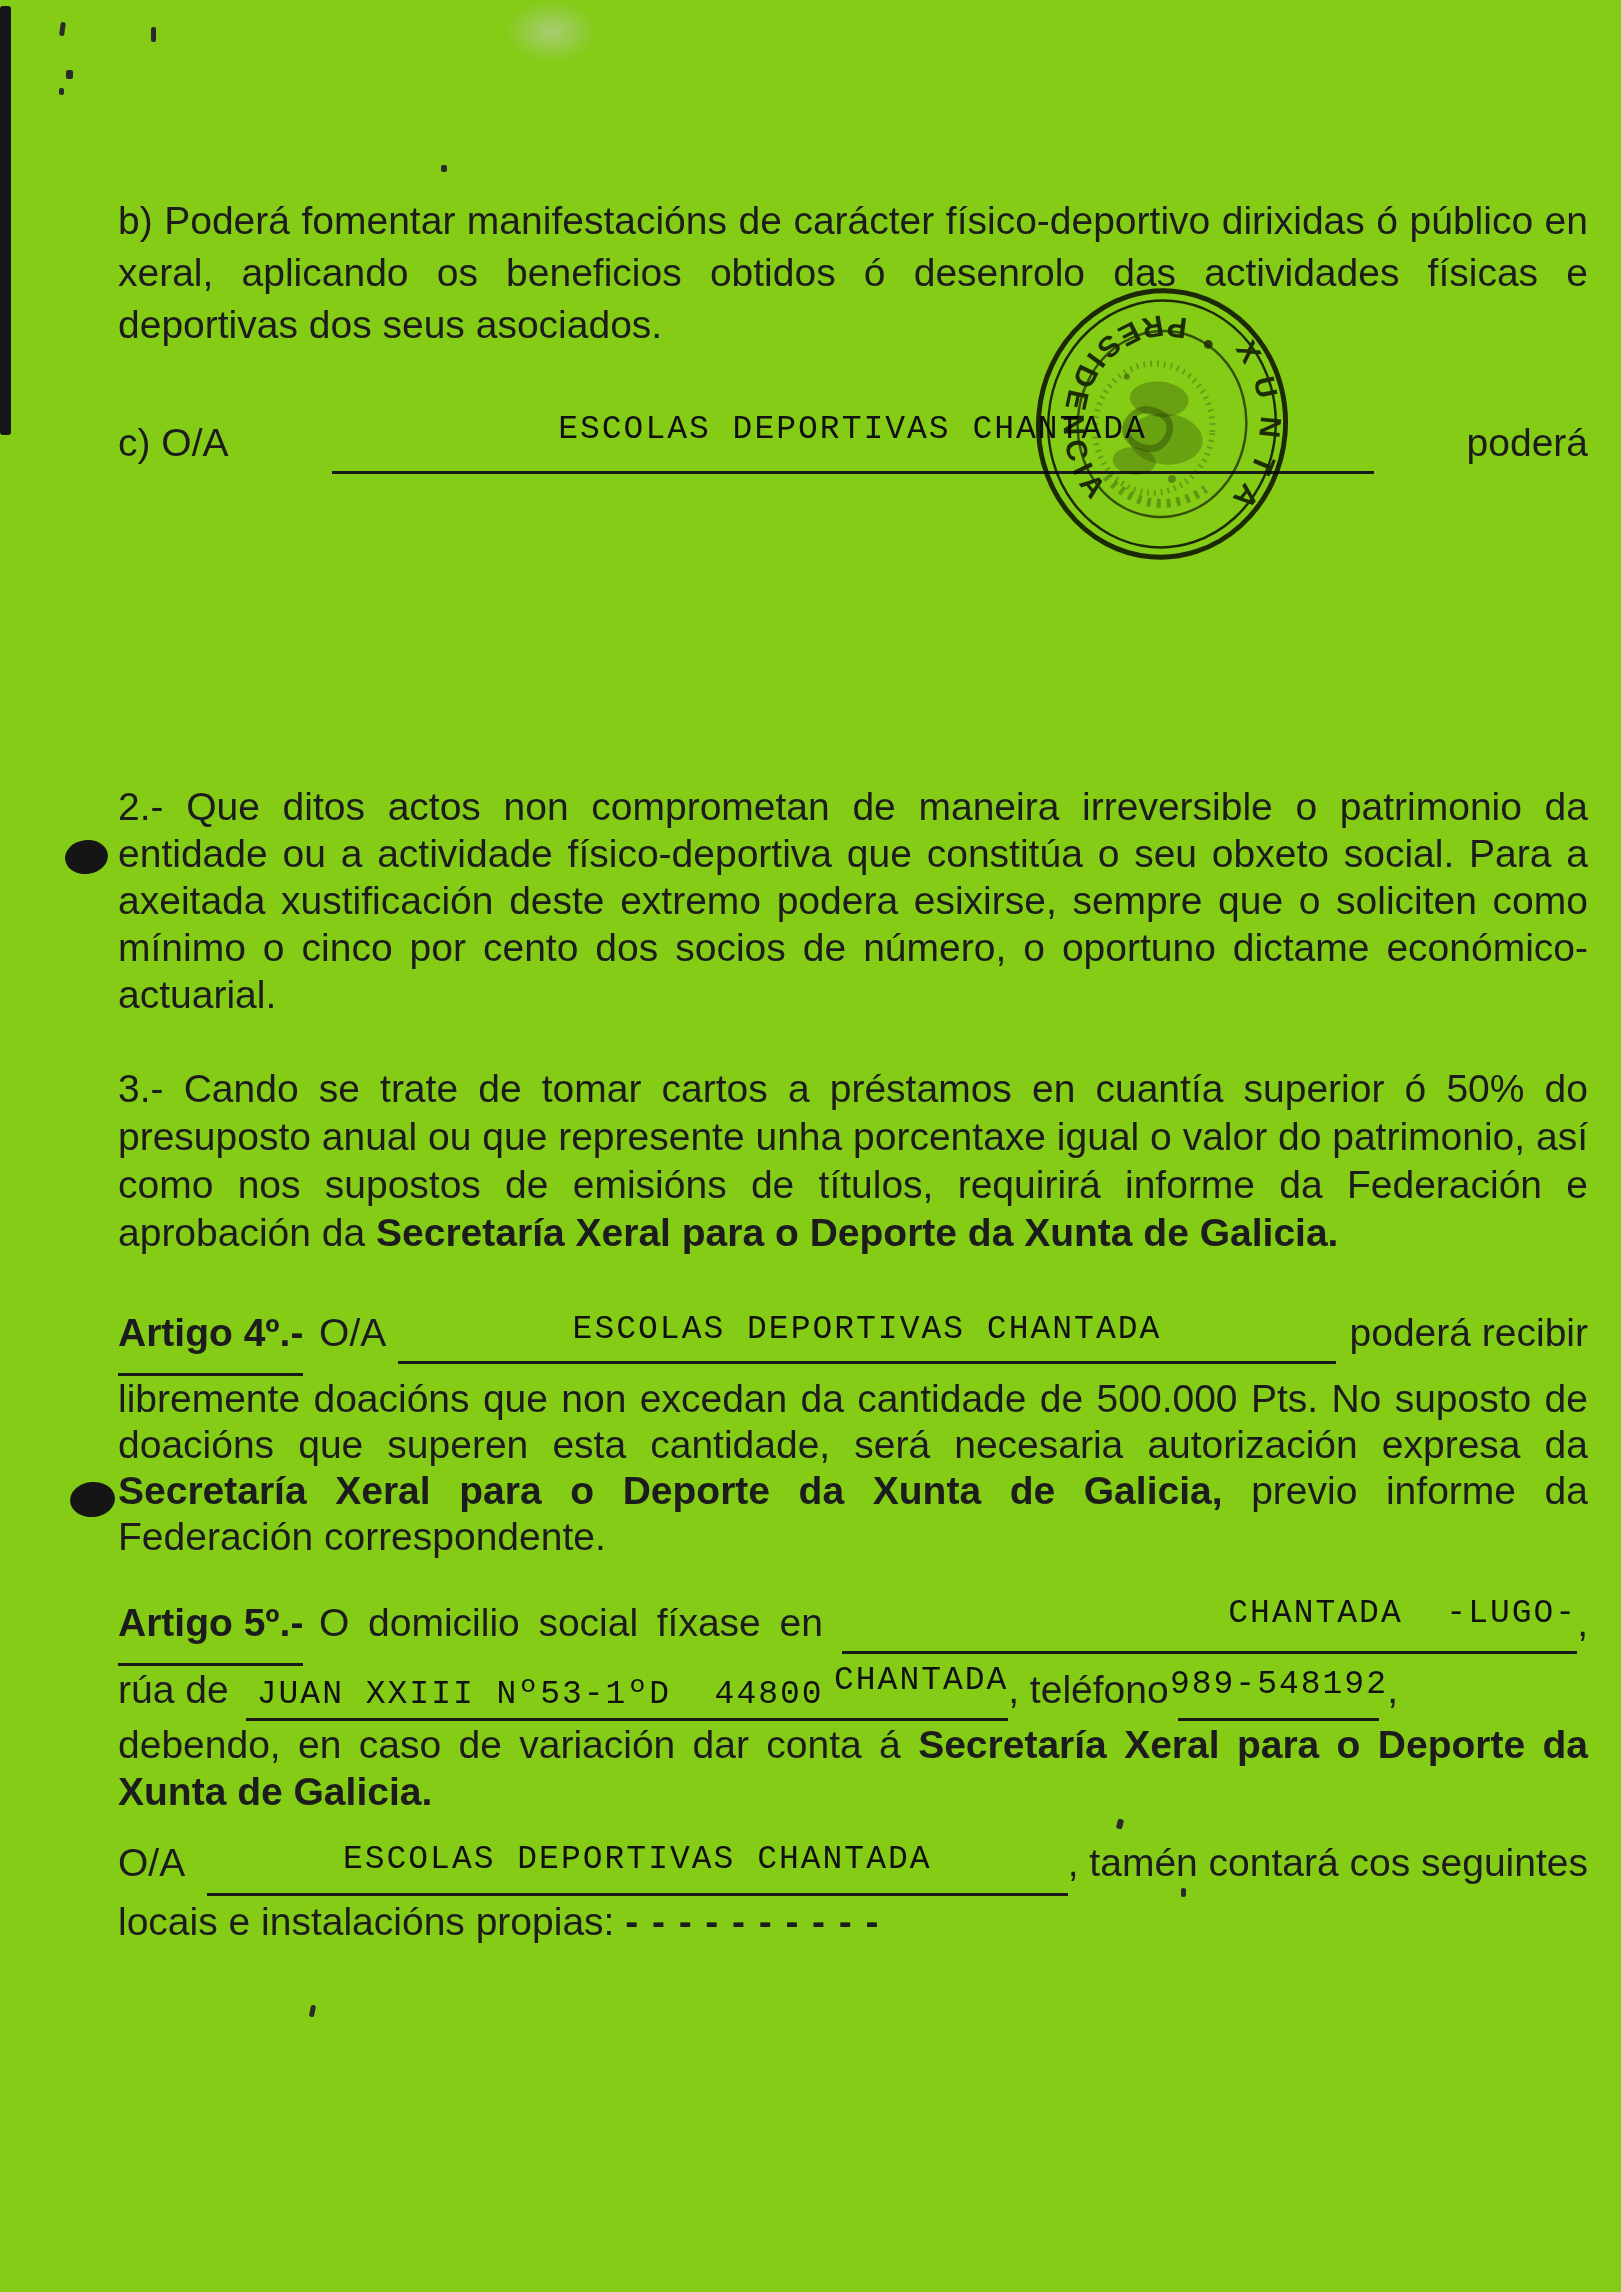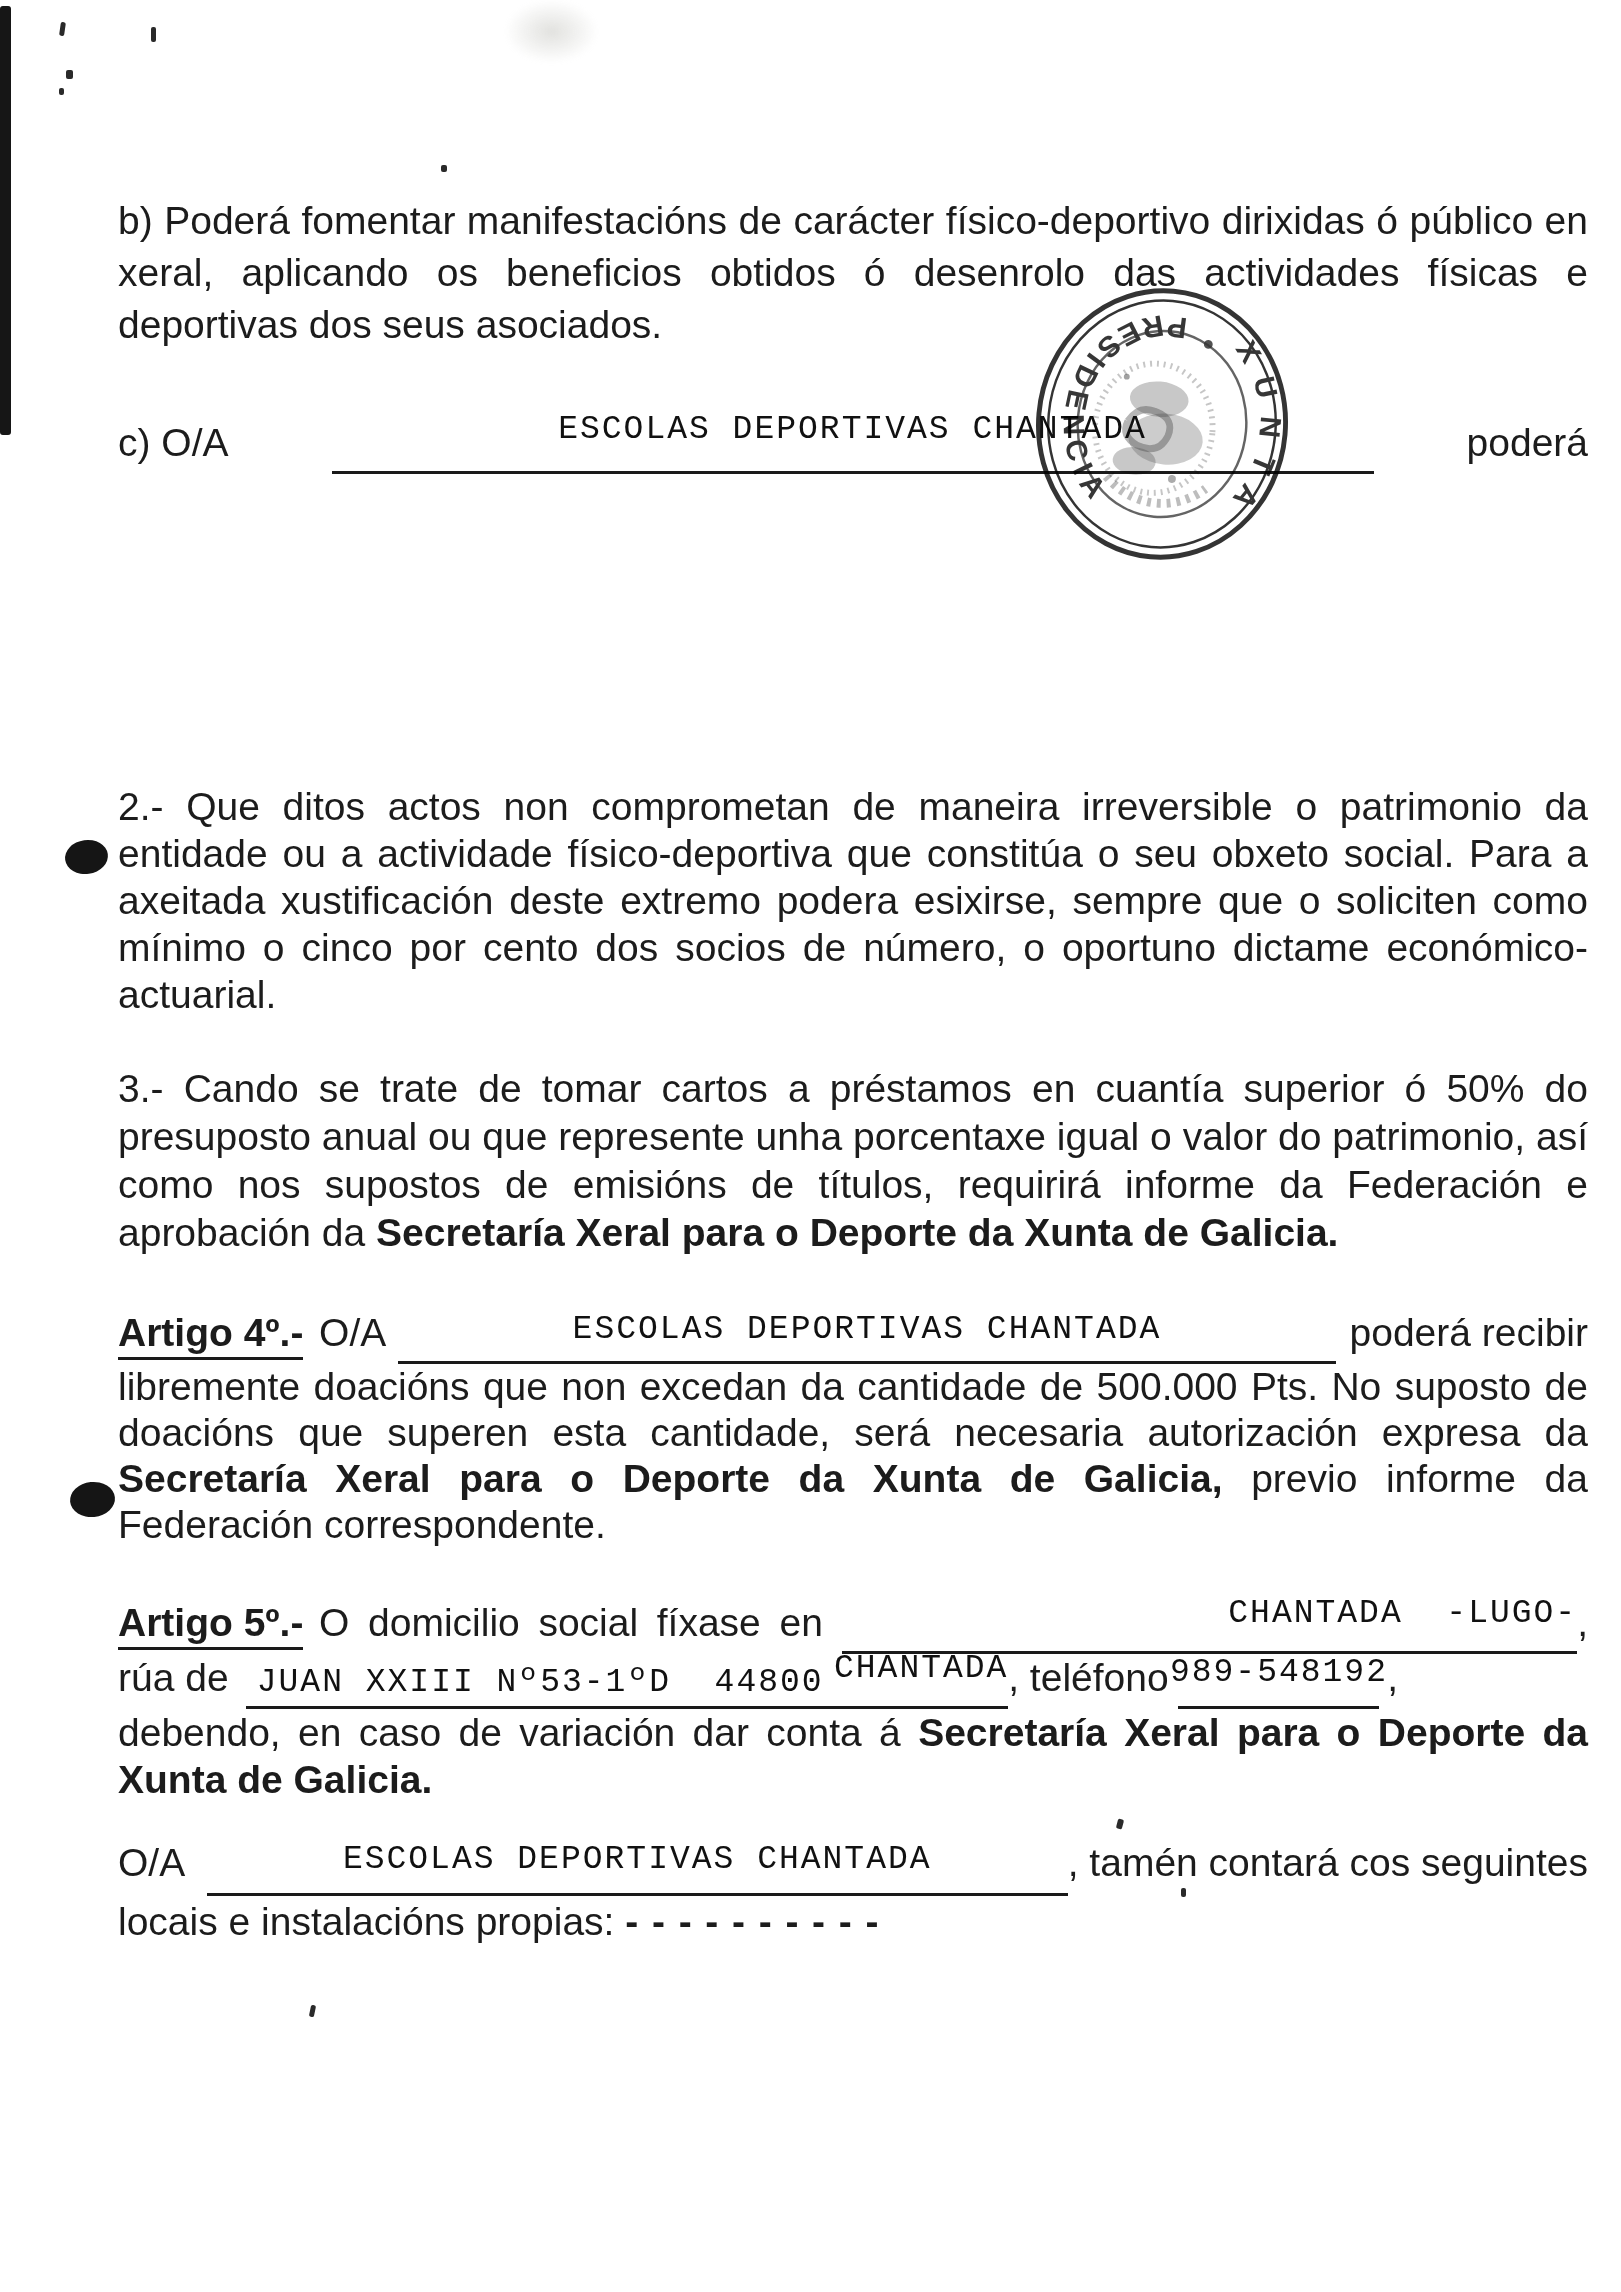--- a/index.html
+++ b/index.html
@@ -1,18 +1,18 @@
 <!DOCTYPE html>
 <html><head>
 <meta charset="utf-8">
 <style>
   html,body{margin:0;padding:0;background:#e8e8e8;}
   .page{
     position:relative; width:1621px; height:2293px; margin:0 auto;
-    background:#ffffff; overflow:hidden;
+    background:#84cc16; overflow:hidden;
     font-family:"Liberation Sans", sans-serif; font-size:39px; color:#1c1c1c;
   }
   .para{position:absolute; left:118px; width:1470px; text-align:justify; }
   .p-b{top:195px; line-height:52px;}
   .p-c{top:419px; line-height:47px;}
   .p-i1{top:633px; line-height:50px;}
   .p-i2{top:783px; line-height:47px;}
   .p-i3{top:1065px; line-height:48px;}
   .p-a4{top:1310px; line-height:46px;}
   .p-a5{top:1599px; line-height:47px;}
@@ -28,21 +28,21 @@
     font-family:"Liberation Mono", monospace; font-size:33px;
     letter-spacing:2px; white-space:pre; color:#111;
   }
   .raise18{transform:translateY(-17.6px);}
   .raise14{transform:translateY(-13.7px);}
   .raise10{transform:translateY(-9.8px);}
   .raise8{transform:translateY(-7.8px);}
   .pre{white-space:pre;}
   .bold{font-weight:bold;}
   .artlabel{
-    font-weight:bold; border-bottom:3.9px solid #1a1a1a; padding-bottom:1px;
+    font-weight:bold; border-bottom:3.9px solid #1a1a1a; padding-bottom:17px;
     white-space:pre;
   }
   .dashes{font-weight:bold; letter-spacing:13.7px; white-space:pre;}
 
   
   .edge-strip{position:absolute; left:0; top:5.9px; width:10.8px; height:429px;
     background:#161616; border-radius:2.9px;}
   .holedot{position:absolute; background:#151515; border-radius:50%;}
   .dot1{left:65px; top:840px; width:43px; height:34px; transform:rotate(-8deg);}
   .dot2{left:70px; top:1482px; width:45px; height:35px; transform:rotate(-6deg);}

